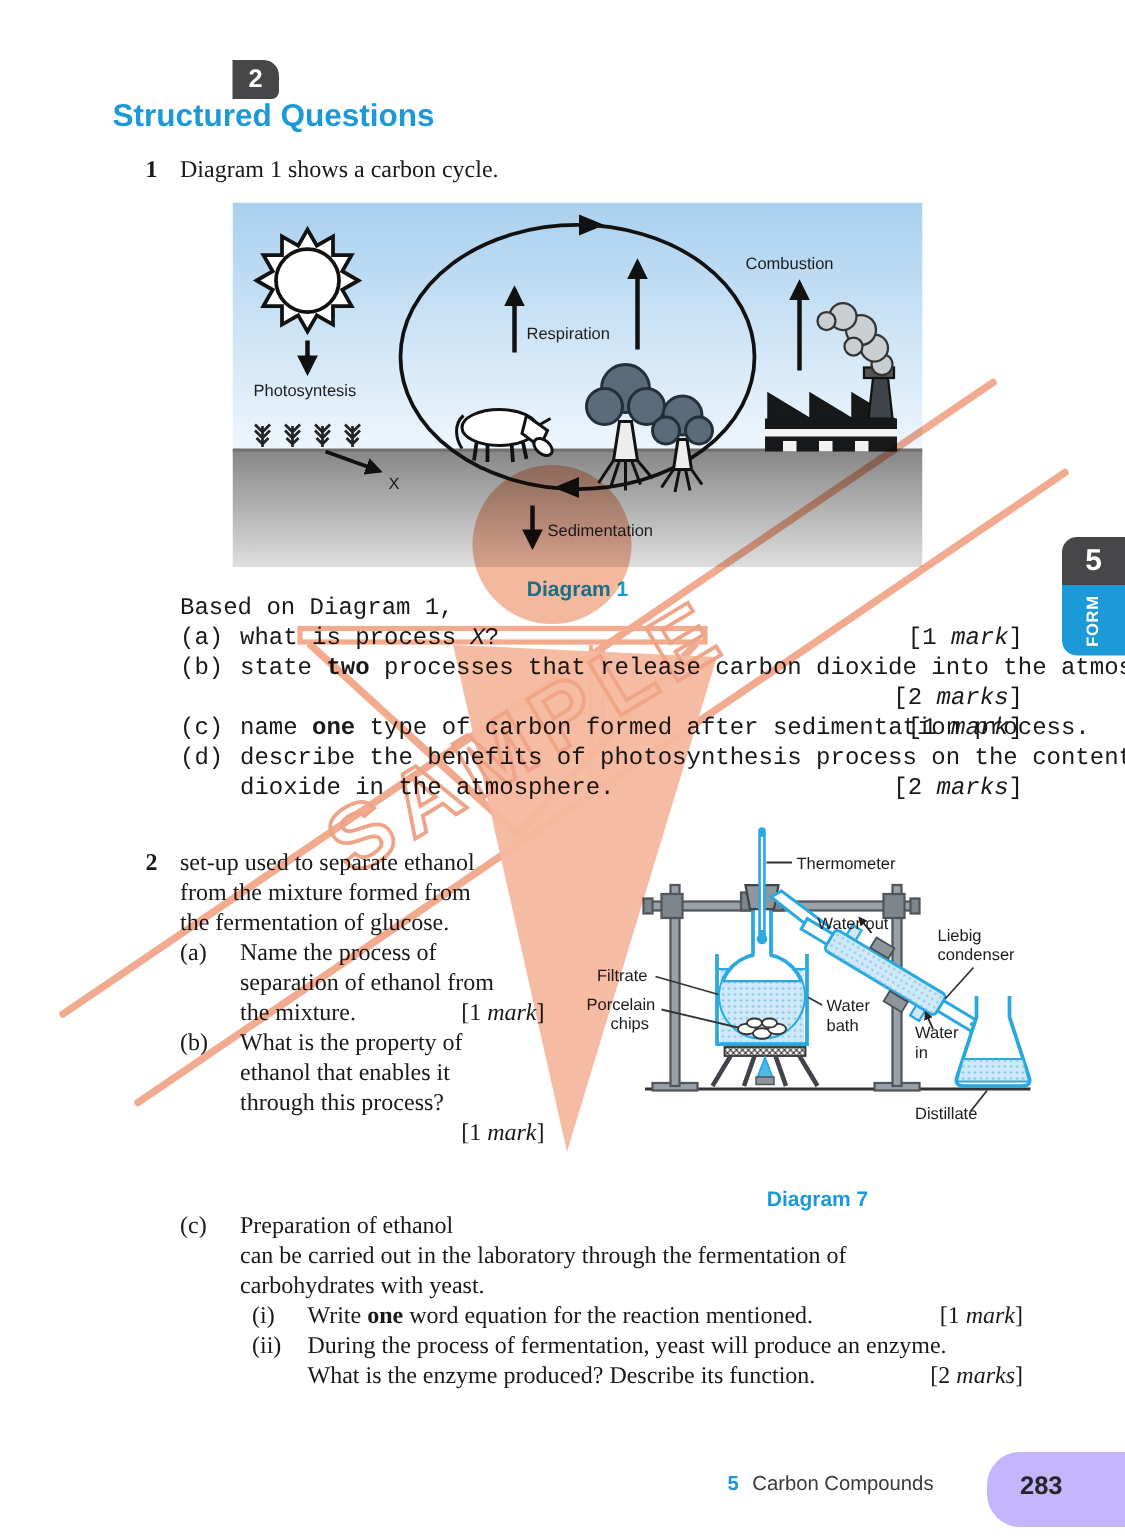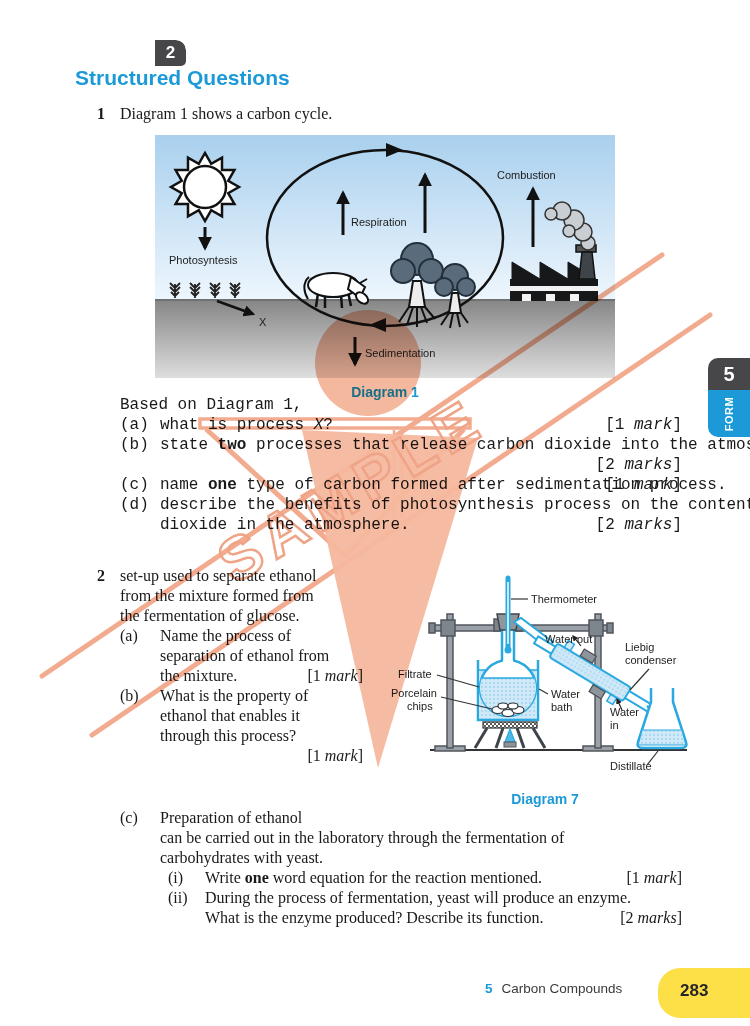--- a/index.html
+++ b/index.html
@@ -15,21 +15,21 @@
                      display:flex;align-items:center;padding:0 10px;letter-spacing:.5px;margin-top:45px;}
   .paper-badge .dark{background:#47474a;color:#fff;font-weight:bold;font-size:17px;
                      display:flex;align-items:center;justify-content:center;width:31px;
                      border-top-right-radius:10px;}
   .section-title{left:75px;top:66px;font-size:21px;font-weight:bold;color:#1b9ad7;}
   .q1-intro{left:97px;top:92px;margin-top:12px;}
   .qnum{font-weight:bold;display:inline-block;width:23px;}
   
   .fig1{left:155px;top:135px;}
   .fig1-cap{left:155px;top:384px;width:460px;text-align:center;color:#1b9ad7;font-weight:bold;font-size:14px;}
-  .fig2{left:385px;top:570px;}
+  .fig2{left:385px;top:546px;}
   .fig2-cap{left:385px;top:791px;width:320px;text-align:center;color:#1b9ad7;font-weight:bold;font-size:14px;}
   
   .q1-parts{left:120px;top:395px;width:562px;font-family:Liberation Mono, monospace;}
   .partrow{display:flex;}
   .plabel{width:40px;flex:none;}
   .ptext{flex:1;min-width:0;}
   .mark{float:right;}
   .markline{text-align:right;}
   .q2{left:97px;top:566px;width:266px;display:flex;}
   .q2-content{flex:1;min-width:0;}
@@ -44,21 +44,21 @@
   .form-tab .num{position:absolute;left:0;top:0;width:42px;height:32px;background:#47474a;
      border-radius:10px 0 0 0;color:#fff;font-weight:bold;font-size:20px;
      display:flex;align-items:center;justify-content:center;}
   .form-tab .word{position:absolute;left:0;top:32px;width:42px;height:47px;background:#1b9ad7;
      border-radius:0 0 0 10px;}
   .form-tab .word span{position:absolute;left:50%;top:50%;transform:translate(-50%,-50%) rotate(-90deg);
      color:#fff;font-weight:bold;font-size:11px;letter-spacing:.5px;}
   
   .footer-chapter{left:485px;top:981px;font-size:13.5px;color:#3a3a3a;}
   .footer-chapter .cnum{color:#1b9ad7;font-weight:bold;margin-right:9px;}
-  .page-box{left:658px;top:968px;width:92px;height:50px;background:#fde047;border-radius:22px 0 0 22px;}
+  .page-box{left:658px;top:968px;width:92px;height:50px;background:#c4b5fd;border-radius:22px 0 0 22px;}
   .page-box .pnum{position:absolute;left:22px;top:13px;font-size:17px;font-weight:bold;color:#26262a;
      font-family:"Liberation Sans",sans-serif;}
   
   .wm{position:absolute;left:0;top:0;mix-blend-mode:multiply;pointer-events:none;z-index:50;}
   svg text.dlabel{font-family:"Liberation Sans",sans-serif;font-size:11px;fill:#1c1c1c;}
 </style>
 </head>
 <body>
 
 <div class="page">

